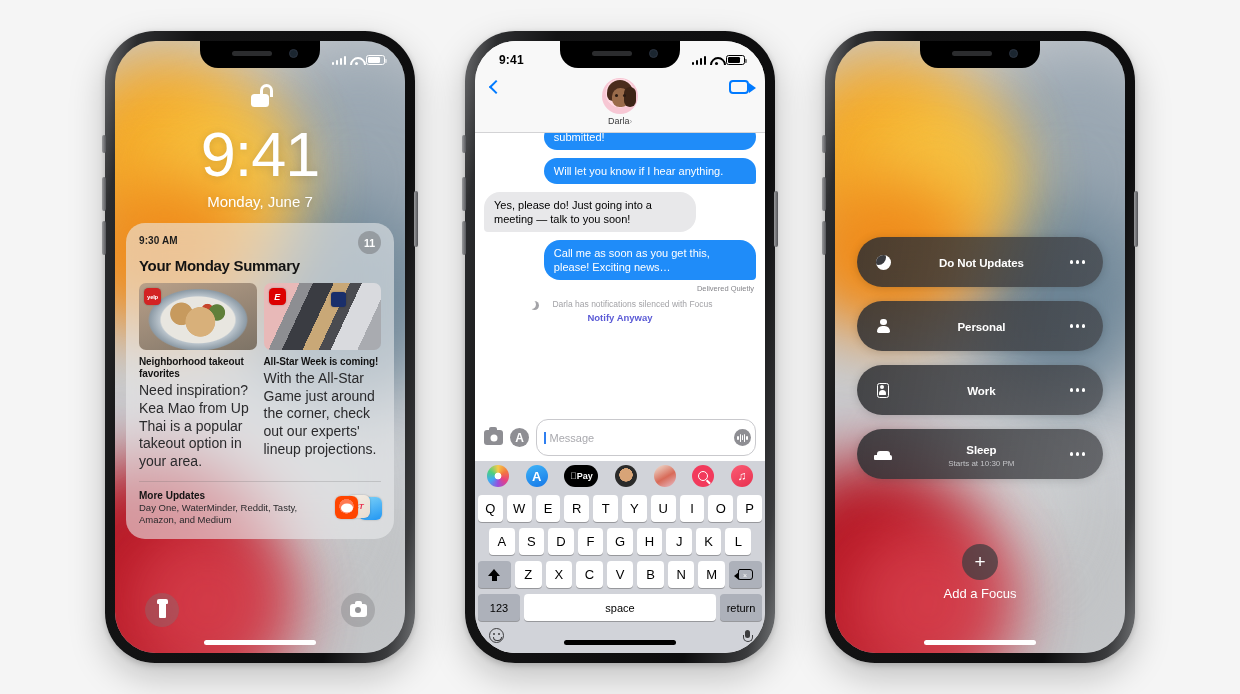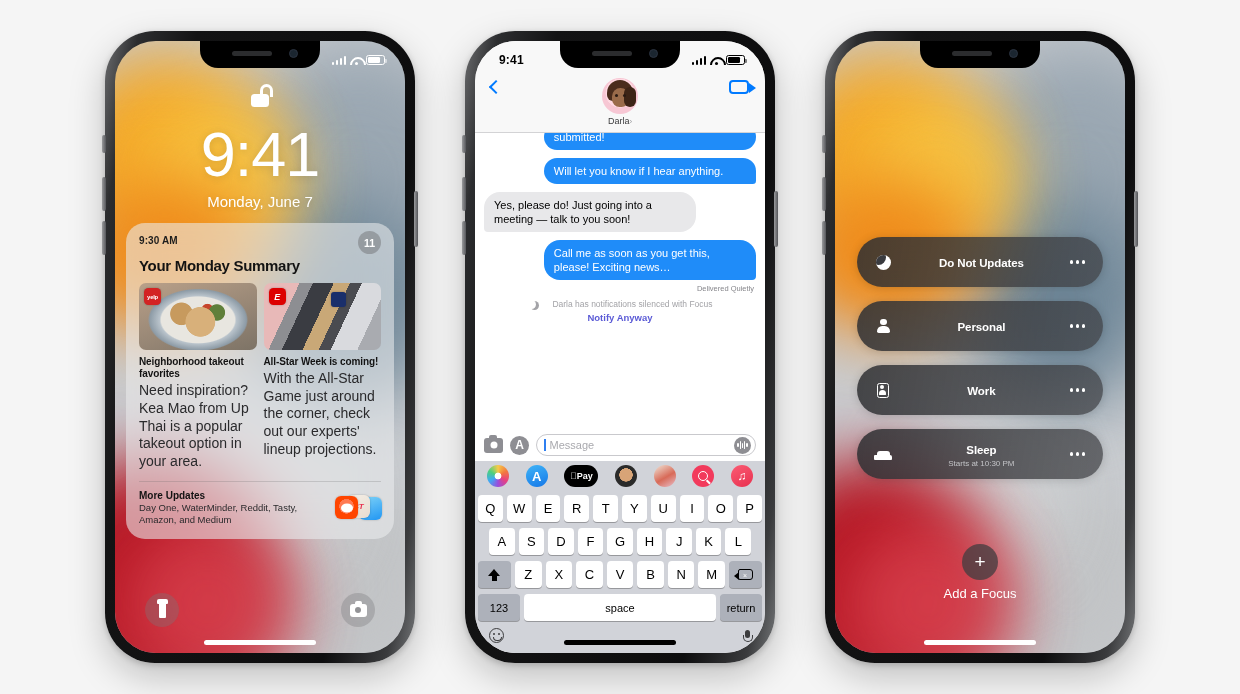--- a/index.html
+++ b/index.html
@@ -224,21 +224,21 @@
   .focus-note { text-align:center; font-size:8.5px; color:#a3a3a7; display:flex;align-items:center;justify-content:center;gap:16px;}
   .moon-sm { width:9px;height:9px;border-radius:50%;box-shadow: 3px 1px 0 0 #a3a3a7; position:relative; }
   .notify-any { text-align:center; font-size:9.5px; color:#5b5bd6; font-weight:700; margin-top:3px;}
 
   .composer { flex:none; padding: 5px 9px 5px; display:flex; align-items:center; gap:7px; background:#fff;}
   .c-cam { width:19px;height:15px;border-radius:3px;background:#8e8e93;position:relative;flex:none;}
   .c-cam::before{content:"";position:absolute;left:5px;top:-3px;width:8px;height:3px;border-radius:2px 2px 0 0;background:#8e8e93;}
   .c-cam::after{content:"";position:absolute;left:50%;top:50%;transform:translate(-50%,-50%);width:7px;height:7px;border-radius:50%;background:#fff;}
   .c-app { width:19px;height:19px;border-radius:50%;background:#8e8e93;color:#fff;display:flex;align-items:center;justify-content:center;font-size:12px;font-weight:700;flex:none;}
   .c-field {
-    flex:1; height:22px;border:1px solid #c9c9cd;border-radius:12px;
+    flex:1; height:37px;border:1px solid #c9c9cd;border-radius:12px;
     display:flex;align-items:center;padding:0 4px 0 7px;gap:4px;
   }
   .caret { width:1.6px;height:12px;background:#2f7ff0;flex:none;}
   .c-ph { font-size:11px;color:#a9a9ae; flex:1;}
   .c-mic { width:17px;height:17px;border-radius:50%;background:#8e8e93;display:flex;align-items:center;justify-content:center;gap:1px;flex:none;}
   .c-mic i{display:block;width:1.3px;background:#fff;border-radius:1px;}
   .c-mic i:nth-child(1){height:4px}.c-mic i:nth-child(2){height:8px}
   .c-mic i:nth-child(3){height:5px}.c-mic i:nth-child(4){height:8px}.c-mic i:nth-child(5){height:4px}
 
   .appdrawer { flex:none; display:flex; justify-content:space-between; padding: 4px 12px 5px; background:#d1d3d9;}

